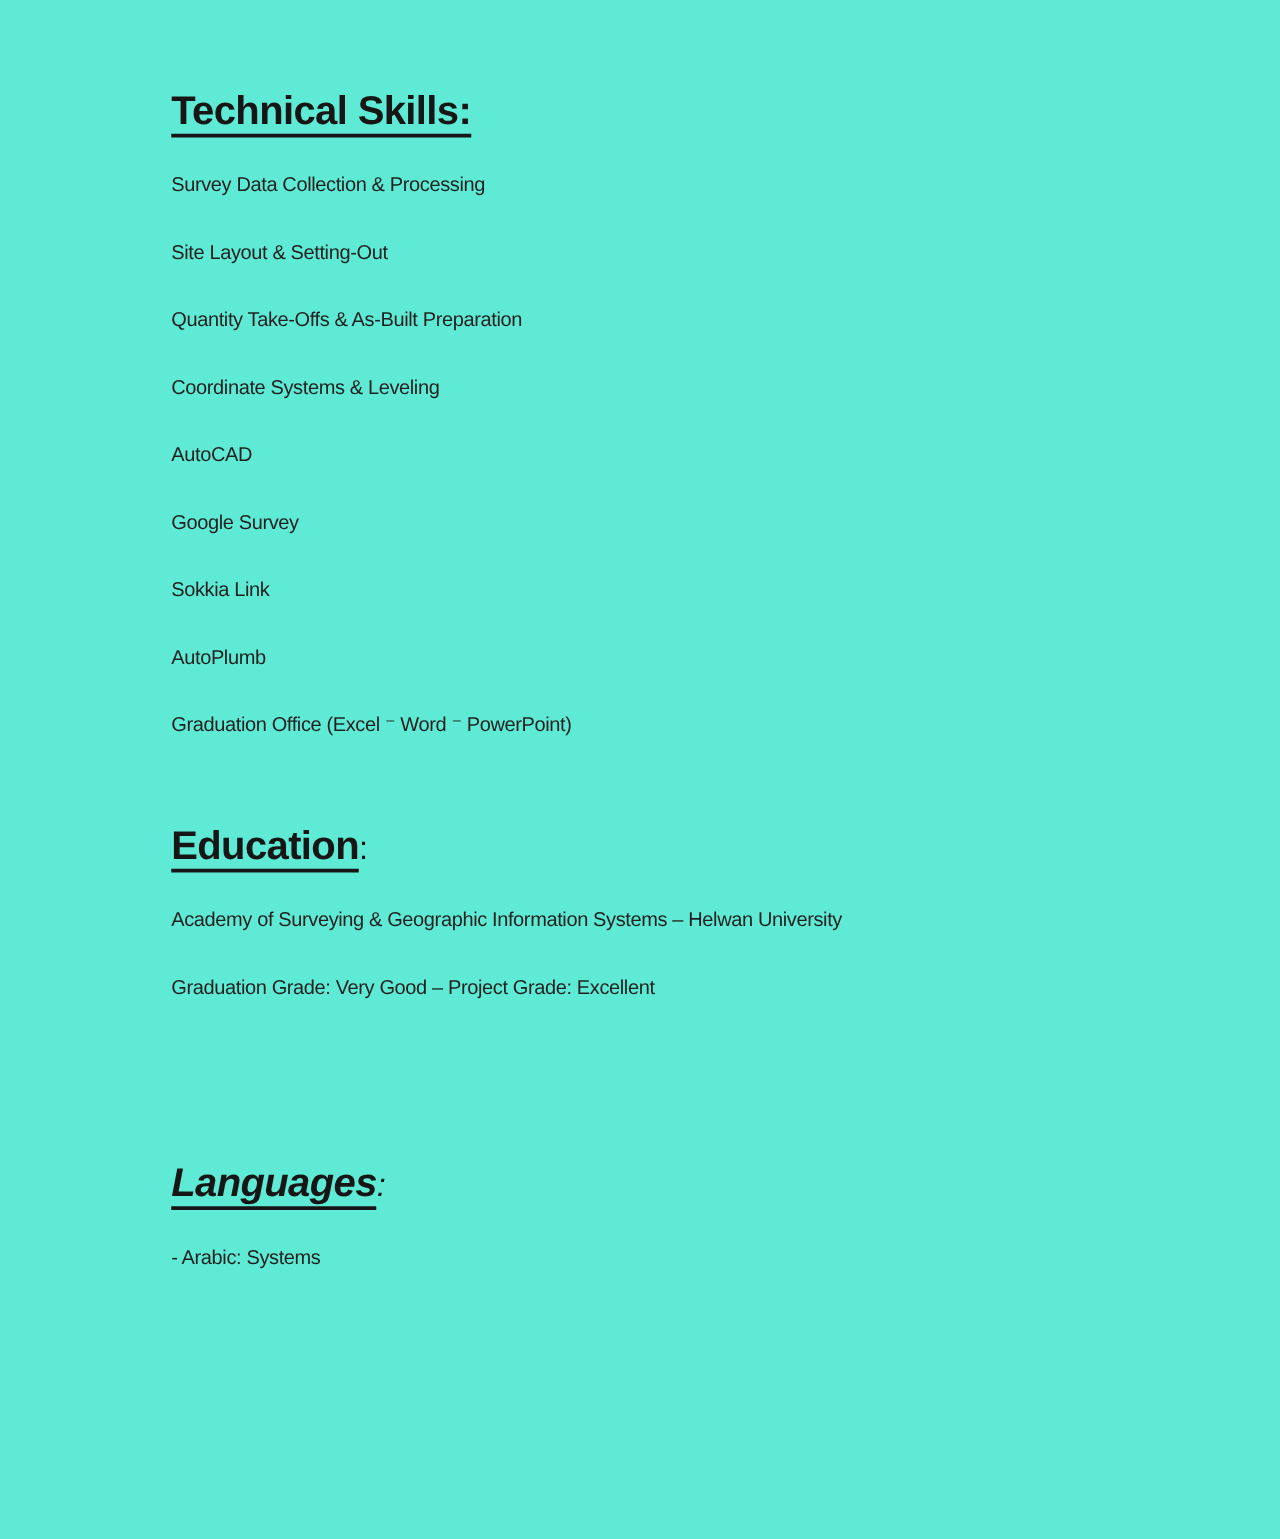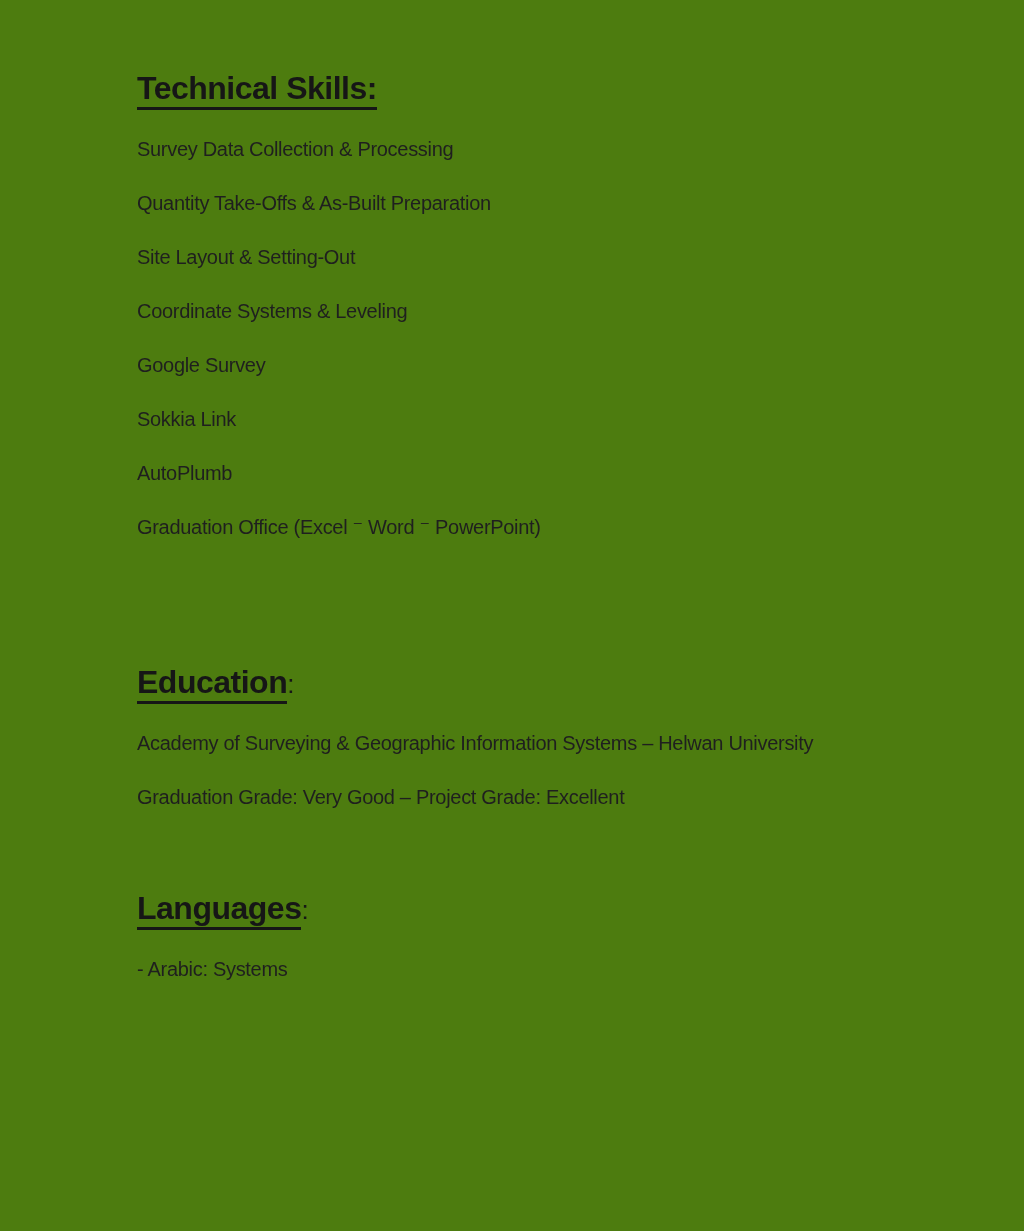--- a/index.html
+++ b/index.html
@@ -12,64 +12,65 @@
     height: 1231px;
     overflow: hidden;
     font-family: "Liberation Sans", "DejaVu Sans", sans-serif;
     color: #1f1f1f;
   }
   .page {
     box-sizing: border-box;
     width: 1024px;
     height: 1231px;
     padding: 68px 40px 0 137px;
-    background: #4d7c0f;
+    background: #5eead4;
   }
   section { margin: 0; }
   h2.section-heading {
     margin: 0 0 24px 0;
     font-size: 32px;
     line-height: 40px;
     font-weight: 700;
     letter-spacing: -0.5px;
     color: #161616;
   }
   h2.section-heading .hl {
     border-bottom: 3px solid currentColor;
     padding-bottom: 1px;
   }
   h2.section-heading .colon-out {
     font-weight: 400;
     font-size: 26px;
     letter-spacing: 0;
   }
-  section.mid-gap h2.section-heading { margin-top: 120px; }
-  section.low-gap h2.section-heading { margin-top: 76px; }
+  section.mid-gap h2.section-heading { margin-top: 60px; }
+  section.low-gap h2.section-heading { margin-top: 120px; font-style: italic; }
   .lines p.line {
     margin: 0 0 24px 0;
-    font-size: 20px;
+    font-size: 16px;
     line-height: 30px;
     font-weight: 400;
     letter-spacing: -0.3px;
     color: #1f1f1f;
     white-space: pre;
   }
 </style>
 </head>
 <body>
 
 <div class="page">
 
   <section>
     <h2 class="section-heading"><span class="hl">Technical Skills:</span><span class="colon-out"></span></h2>
     <div class="lines">
         <p class="line">Survey Data Collection &amp; Processing</p>
+        <p class="line">Site Layout &amp; Setting-Out</p>
         <p class="line">Quantity Take-Offs &amp; As-Built Preparation</p>
-        <p class="line">Site Layout &amp; Setting-Out</p>
         <p class="line">Coordinate Systems &amp; Leveling</p>
+        <p class="line">AutoCAD</p>
         <p class="line">Google Survey</p>
         <p class="line">Sokkia Link</p>
         <p class="line">AutoPlumb</p>
         <p class="line">Graduation Office (Excel ⁻ Word ⁻ PowerPoint)</p>
       </div>
   </section>
 
   <section class="mid-gap">
     <h2 class="section-heading"><span class="hl">Education</span><span class="colon-out">:</span></h2>
     <div class="lines">

